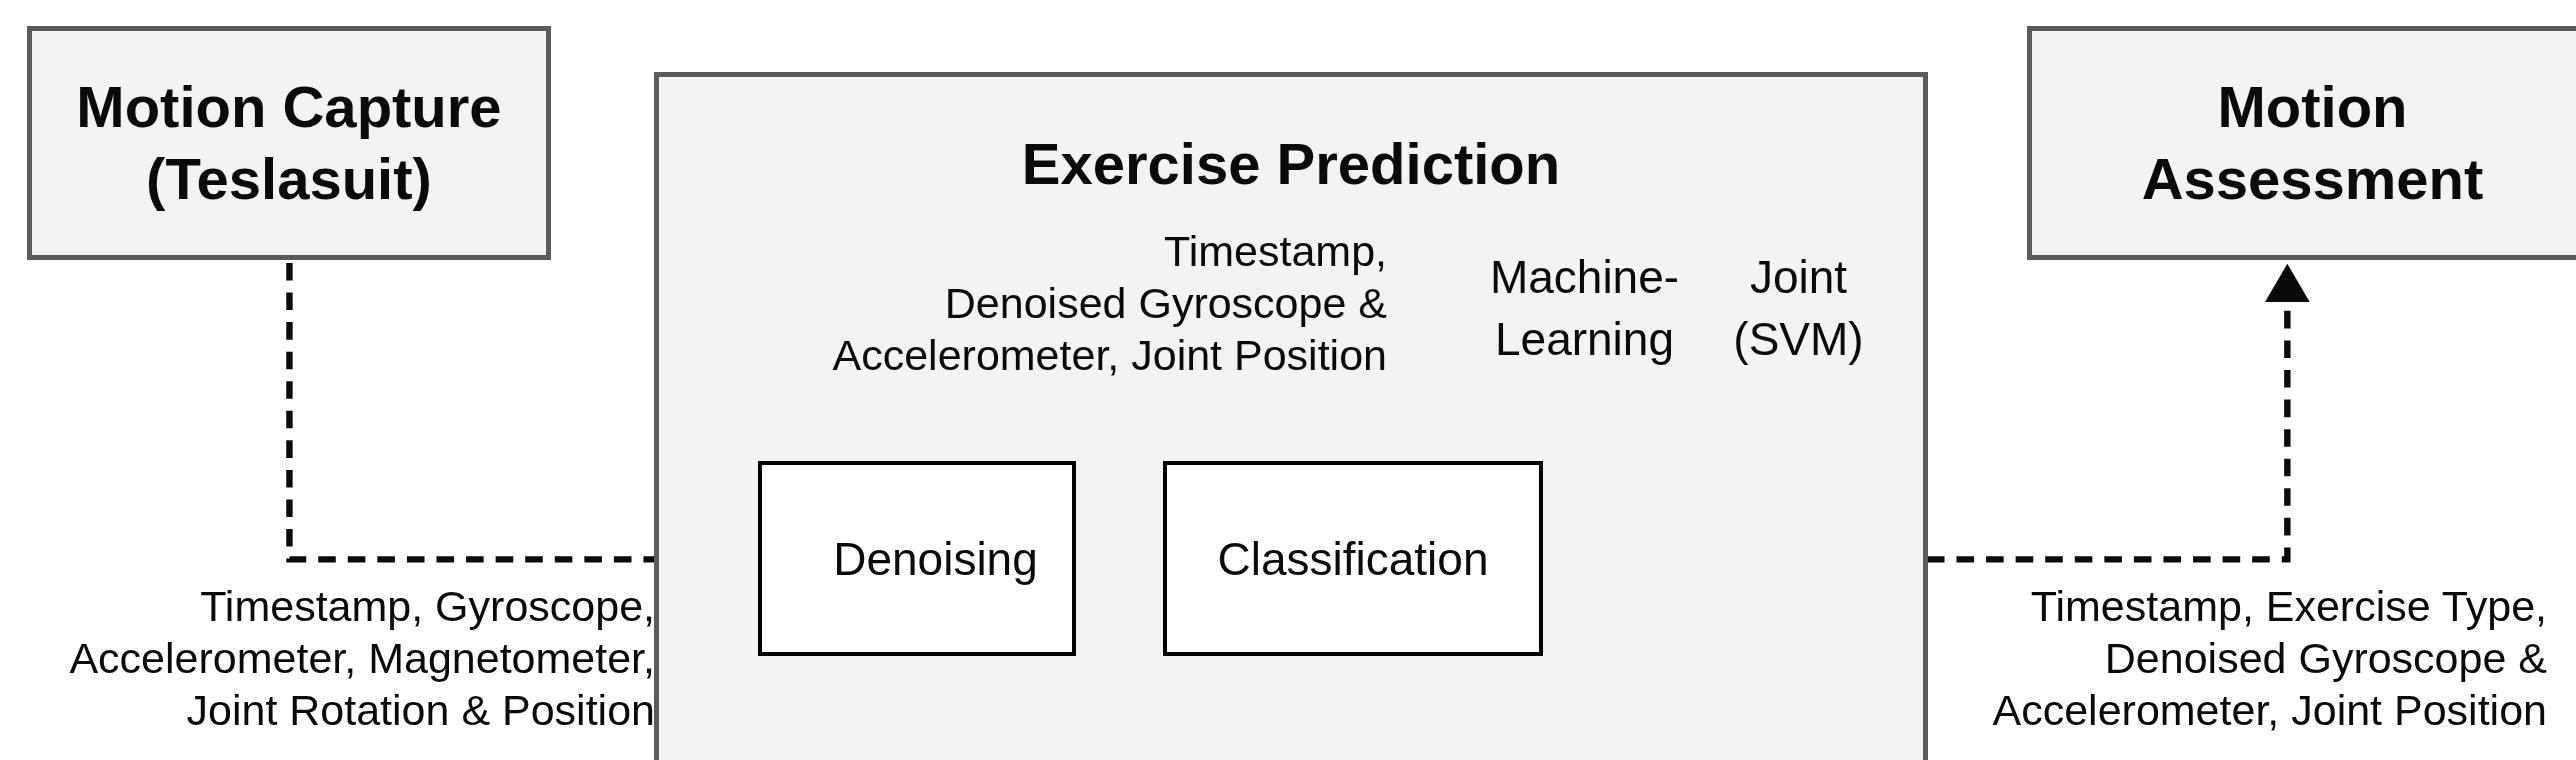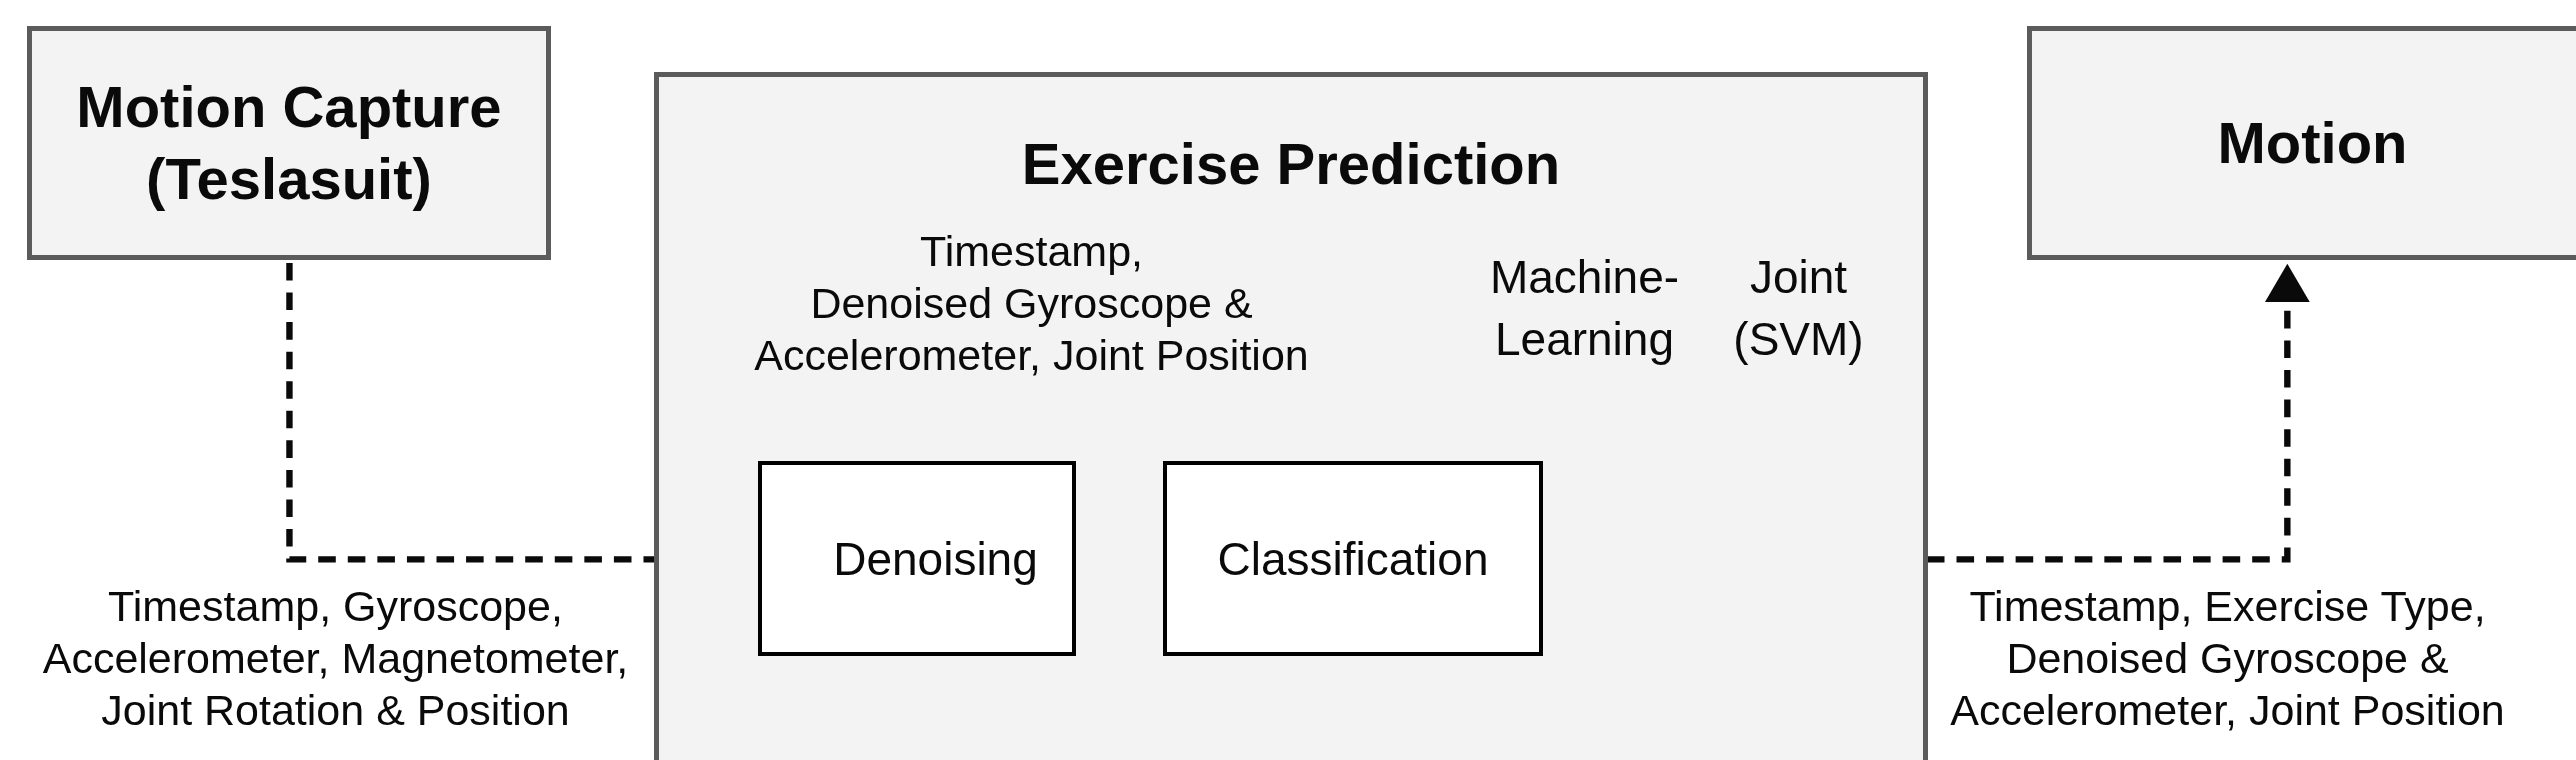--- a/index.html
+++ b/index.html
@@ -61,21 +61,21 @@
     position: absolute;
     left: 1455px; top: 211px; width: 428px; height: 194px;
     display: flex; flex-direction: row;
     align-items: center; justify-content: center;
     text-align: center;
     box-sizing: border-box;
   }
   #box-ml-model .inner-label { font-size: 46px; line-height: 62px; }
   .stream-label {
     position: absolute;
-    text-align: center;
+    text-align: right;
     font-size: 43px;
     line-height: 52px;
   }
   #label-denoised-stream { left: 676px;  top: 225px; width: 711px; }
   #label-raw-stream      { left: 16px;   top: 580px; width: 639px; }
   #label-output-stream   { left: 1908px; top: 580px; width: 639px; }
   #connector-layer {
     position: absolute;
     left: 0; top: 0; width: 2576px; height: 760px;
     pointer-events: none;
@@ -115,20 +115,21 @@
     <div class="title-line">Motion Capture</div>
     <div class="title-line">(Teslasuit)</div>
   </div>
 
   <div class="outer-box" id="box-exercise-prediction">
     <div id="ep-title">Exercise Prediction</div>
   </div>
 
   <div class="outer-box" id="box-motion-assessment">
     <div class="title-line">Motion</div>
+    <div class="title-line">Assessment</div>
   </div>
 
   <div class="inner-box" id="box-denoising">
     <div class="inner-label">Denoising</div>
   </div>
 
   <div class="inner-box" id="box-classification">
     <div class="inner-label">Classification</div>
   </div>
 

